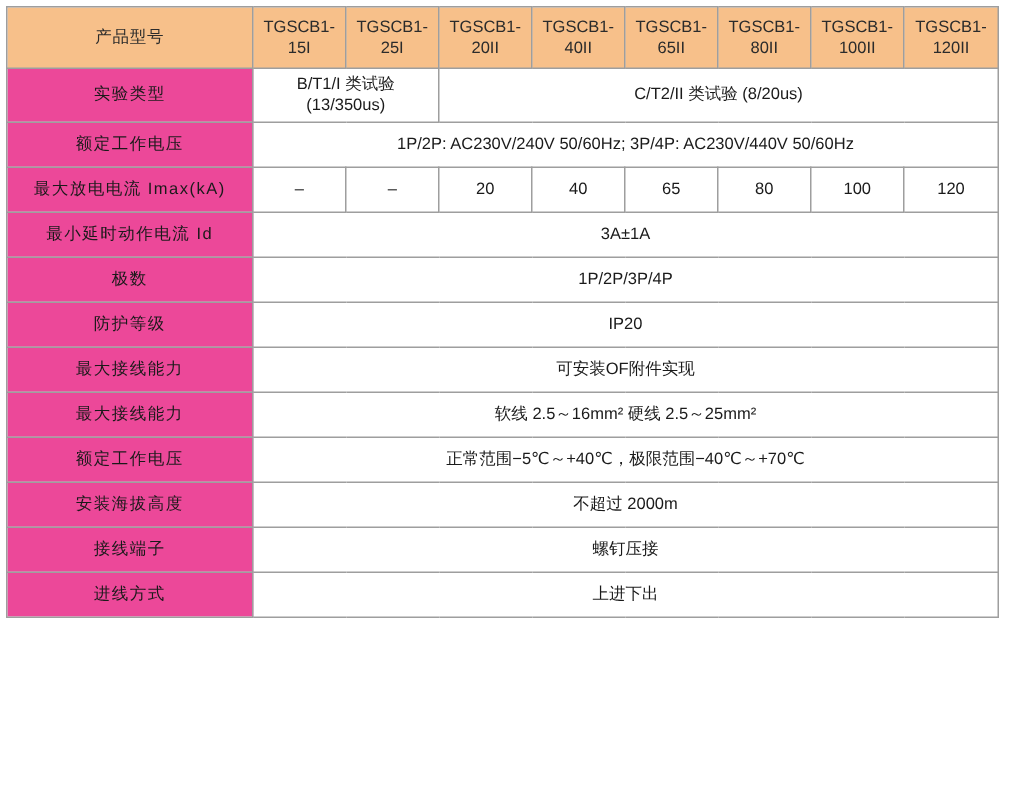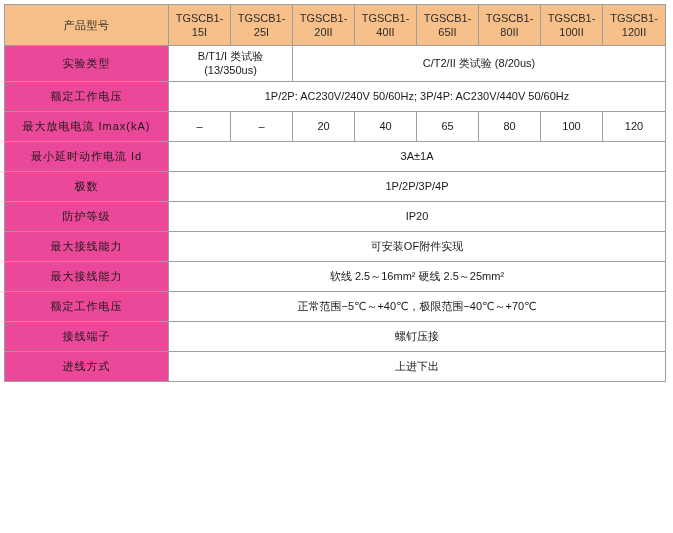--- a/index.html
+++ b/index.html
@@ -158,20 +158,24 @@
         </tr>
         <tr>
           <td class="rowlabel">最大接线能力</td>
           <td class="value" colspan="8">软线 2.5～16mm² 硬线 2.5～25mm²</td>
         </tr>
         <tr>
           <td class="rowlabel">额定工作电压</td>
           <td class="value" colspan="8">正常范围−5℃～+40℃，极限范围−40℃～+70℃</td>
         </tr>
         <tr>
+          <td class="rowlabel">安装海拔高度</td>
+          <td class="value" colspan="8">不超过 2000m</td>
+        </tr>
+        <tr>
           <td class="rowlabel">接线端子</td>
           <td class="value" colspan="8">螺钉压接</td>
         </tr>
         <tr>
           <td class="rowlabel">进线方式</td>
           <td class="value" colspan="8">上进下出</td>
         </tr>
       </tbody>
   </table>
 

